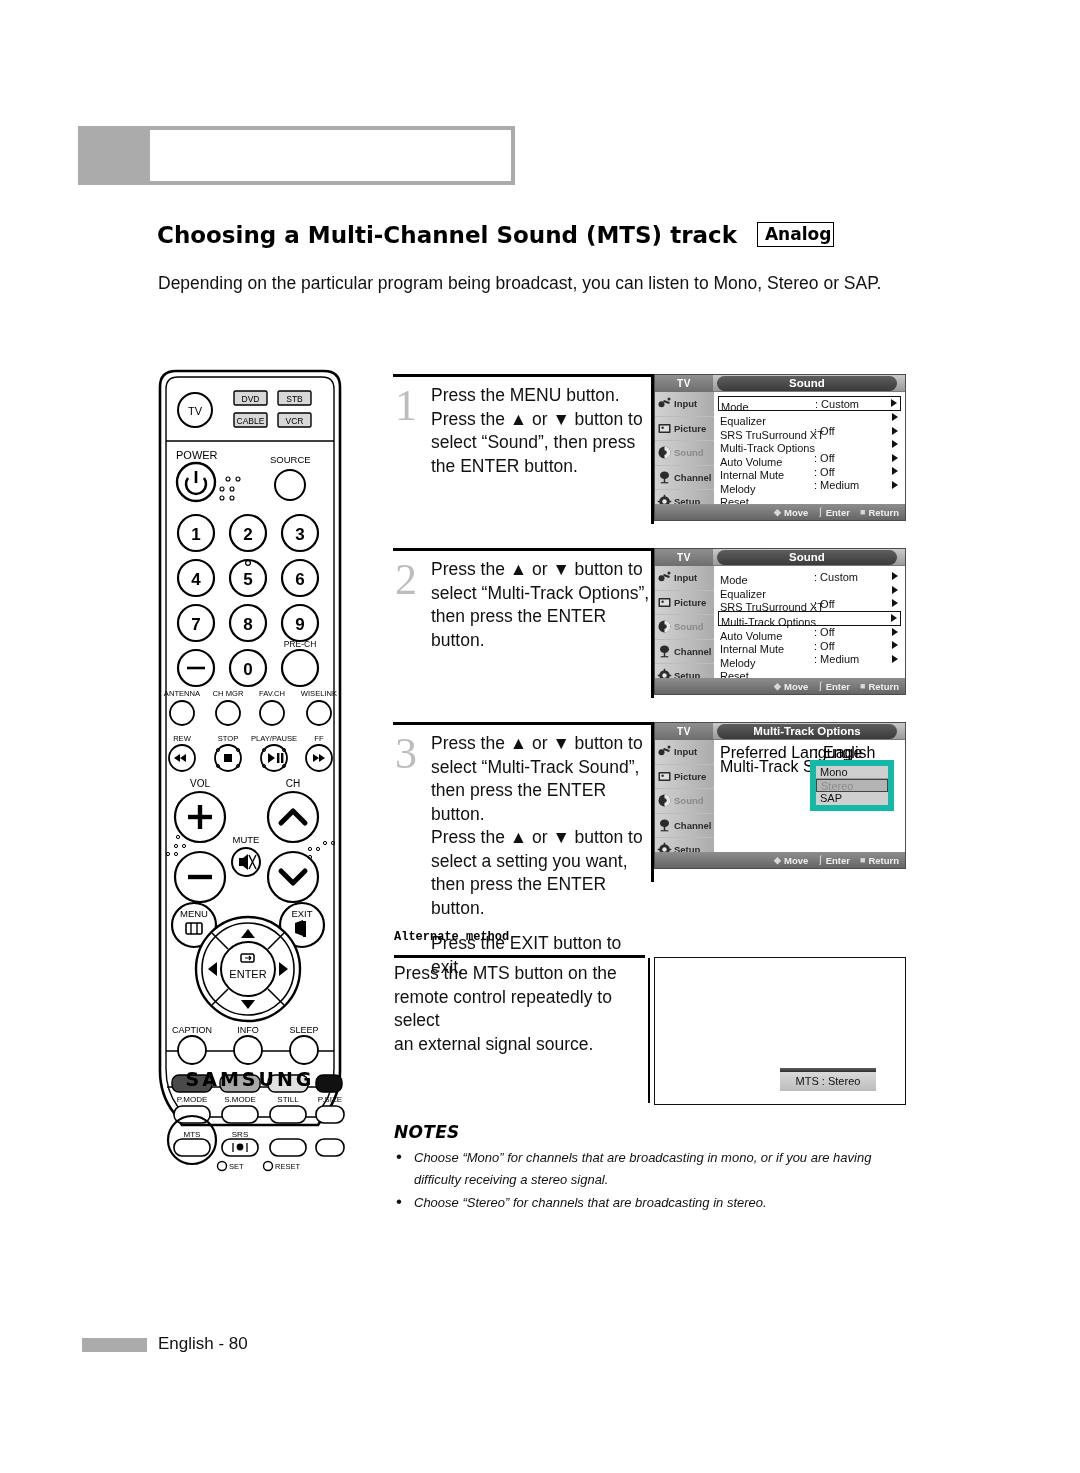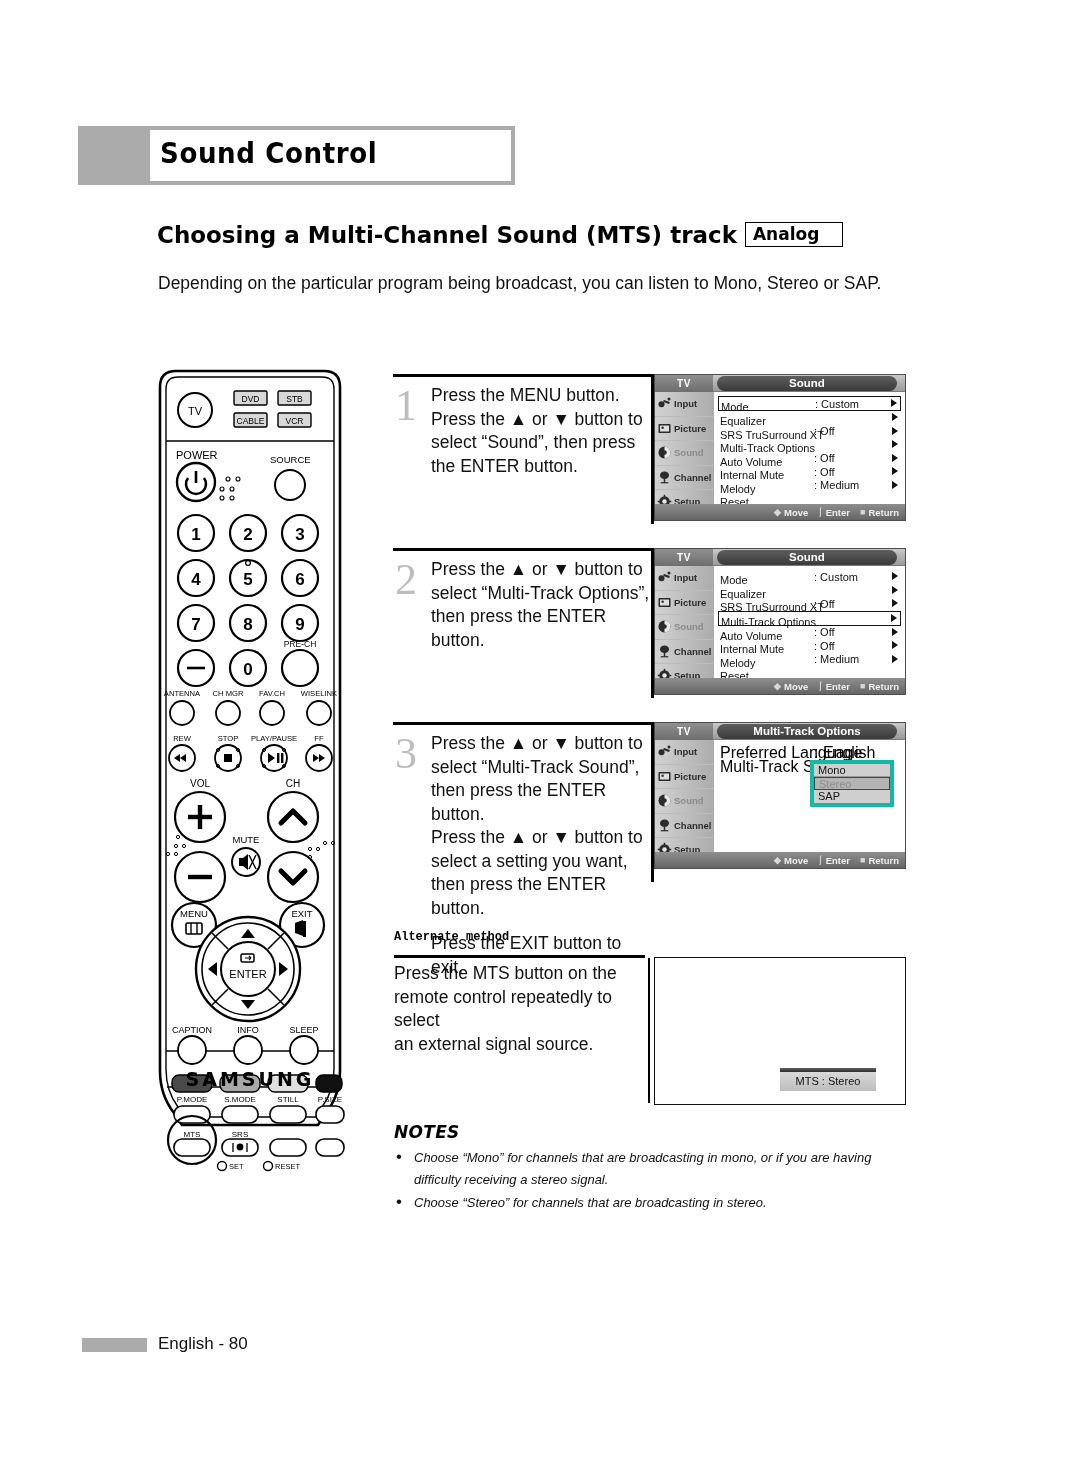--- a/index.html
+++ b/index.html
@@ -12,22 +12,22 @@
 
   
   .chapter-head{position:absolute;left:78px;top:126px;width:437px;height:59px;background:#ababab;}
   .chapter-head .inner{position:absolute;left:72px;top:4px;right:4px;bottom:4px;background:#fff;}
   .chapter-title{position:absolute;left:160px;top:136px;font-size:29px;font-weight:bold;
     letter-spacing:.6px;font-family:"DejaVu Sans", sans-serif;font-stretch:condensed;}
 
   
   .sec-head{position:absolute;left:157px;top:222px;font-size:23px;font-weight:bold;
     font-family:"DejaVu Sans", sans-serif;white-space:nowrap;}
-  .sec-badge{display:inline-block;border:1.6px solid #000;padding:1px 23px 2px 7px;
-    font-size:17px;font-weight:bold;margin-left:8px;vertical-align:3px;}
+  .sec-badge{display:inline-block;border:1.6px solid #000;padding:1px 2px 2px 7px;
+    font-size:17px;font-weight:bold;margin-left:20px;vertical-align:3px;}
   .intro{position:absolute;left:158px;top:273px;font-size:17.5px;color:#111;white-space:nowrap;}
 
   
   .remote-wrap{position:absolute;left:150px;top:365px;width:200px;height:810px;}
   .remote-svg{position:absolute;left:0;top:0;}
 
   
   .step{position:absolute;left:393px;width:258px;}
   .step .rule{position:absolute;left:0;top:0;width:258px;height:3px;background:#000;}
   .step .num{position:absolute;left:2px;top:10px;font-size:44px;line-height:44px;
@@ -73,21 +73,21 @@
     border-left:6px solid #111;border-top:4px solid transparent;border-bottom:4px solid transparent;}
   .row.sel{border:1.4px solid #111;height:15px;}
 
   .osd-bottom{position:absolute;left:0;right:0;bottom:0;height:16px;
     background:linear-gradient(#8e8e8e,#656565);display:flex;align-items:center;
     justify-content:flex-end;gap:10px;padding-right:6px;color:#efefef;font-size:9.5px;font-weight:bold;}
   .osd-bottom .bi{display:flex;align-items:center;gap:3px;}
   .bglyph{display:inline-block;color:#d8d8d8;font-size:9px;}
 
   
-  .dd{position:absolute;left:96px;top:20px;width:84px;border:4px solid #14b8a6;box-sizing:border-box;}
+  .dd{position:absolute;left:96px;top:20px;width:84px;border:6px solid #14b8a6;box-sizing:border-box;}
   .dd div{height:13px;line-height:13px;font-size:11px;padding-left:4px;background:#cfcfcf;color:#111;
     border-bottom:1px solid #9b9b9b;box-sizing:border-box;}
   .dd div:last-child{border-bottom:none;}
   .dd div.on{background:#b4b4b4;color:#8c8c8c;border:1.4px solid #444;}
   .osd-body .plain{position:relative;height:14px;font-size:16px;padding:0 2px;}
   .osd-body .plain .rv{position:absolute;left:96px;}
 
   
   .alt-h{position:absolute;left:394px;top:930px;font-size:12px;font-weight:bold;
     font-family:Liberation Mono, monospace;}
@@ -114,21 +114,20 @@
   .foot-txt{position:absolute;left:158px;top:1334px;font-size:17px;color:#111;}
 </style>
 </head>
 <body>
 
 <div class="page">
 
   <div class="chapter-head">
     <div class="inner"></div>
   </div>
-  <div class="chapter-title">Sound Control</div>
 
   <div class="sec-head">
     <span>Choosing a Multi-Channel Sound (MTS) track</span><span class="sec-badge">Analog</span>
   </div>
   <div class="intro">Depending on the particular program being broadcast, you can listen to Mono, Stereo or SAP.</div>
 
   <div class="remote-wrap">
     <svg class="remote-svg" width="200" height="810" viewBox="0 0 200 810">
       <g fill="none" stroke="#000" stroke-width="2.6">
         <path d="M10 22 Q10 6 26 6 L174 6 Q190 6 190 22 L190 706 Q190 730 176 748 L168 760 L32 760 L24 748 Q10 730 10 706 Z"></path>

